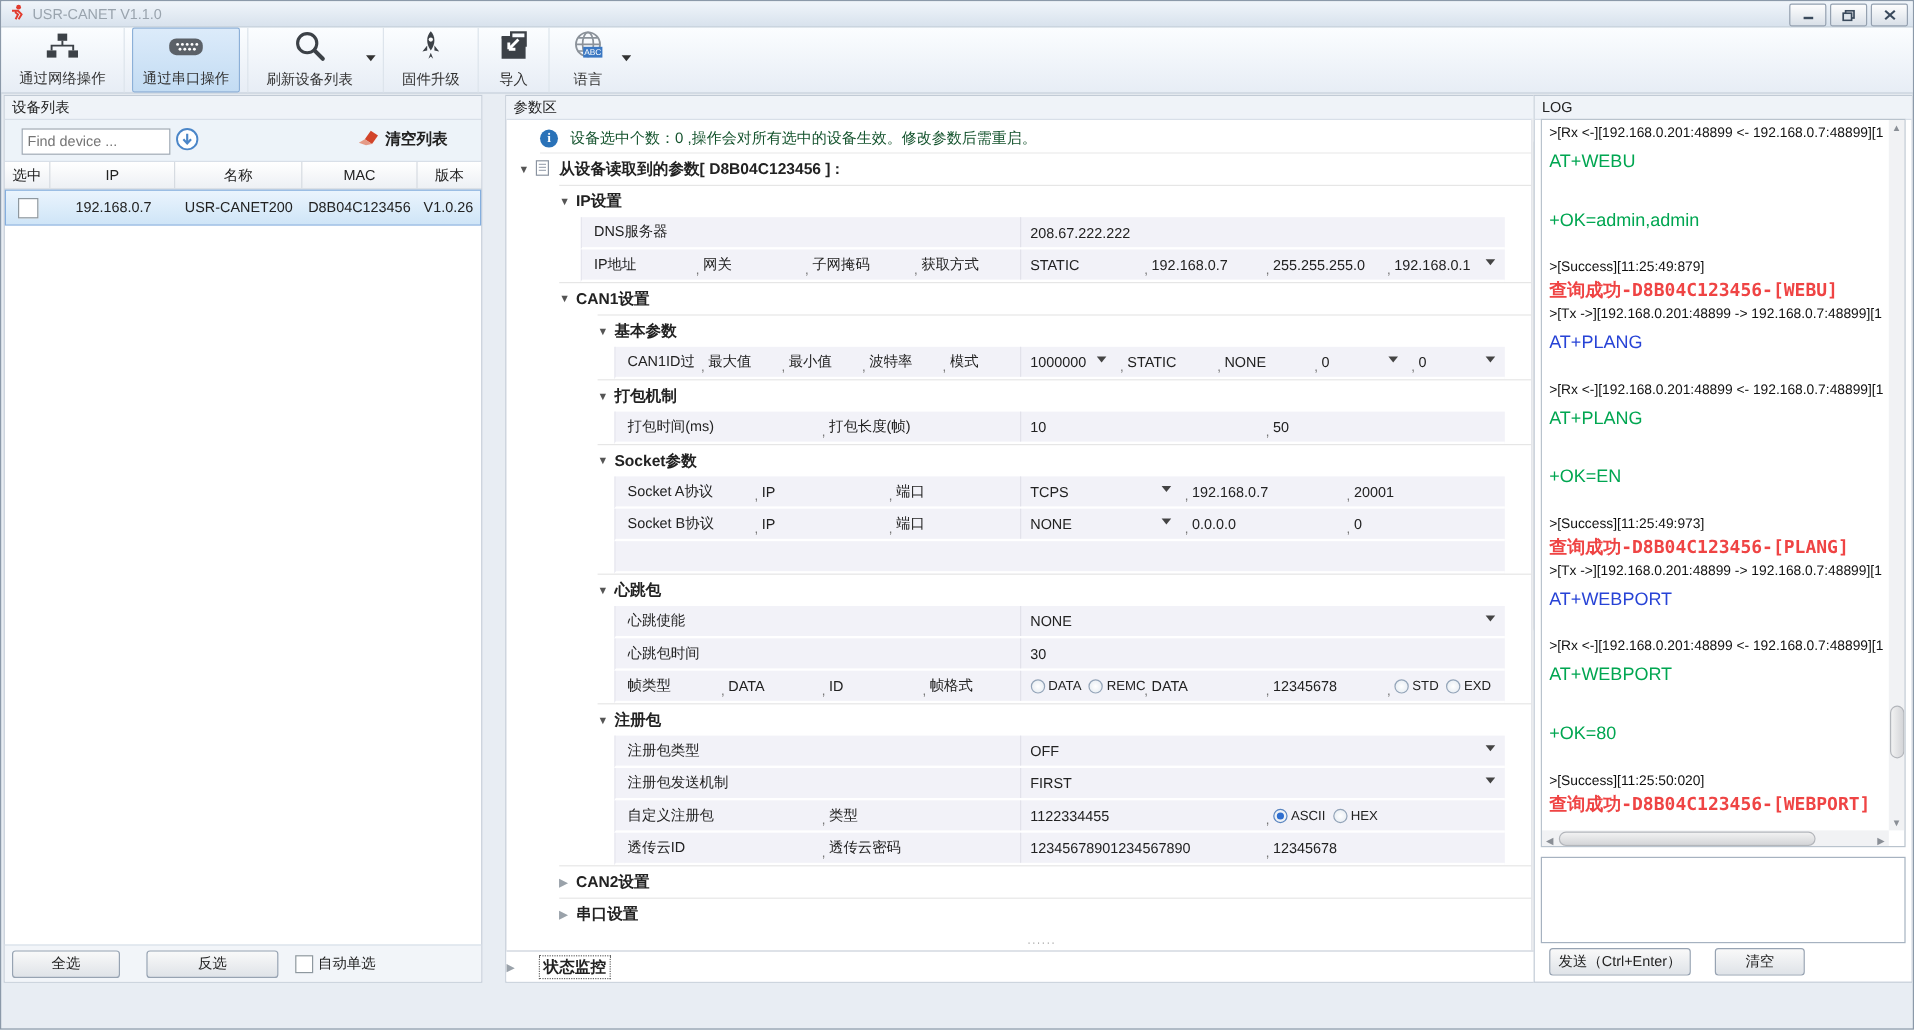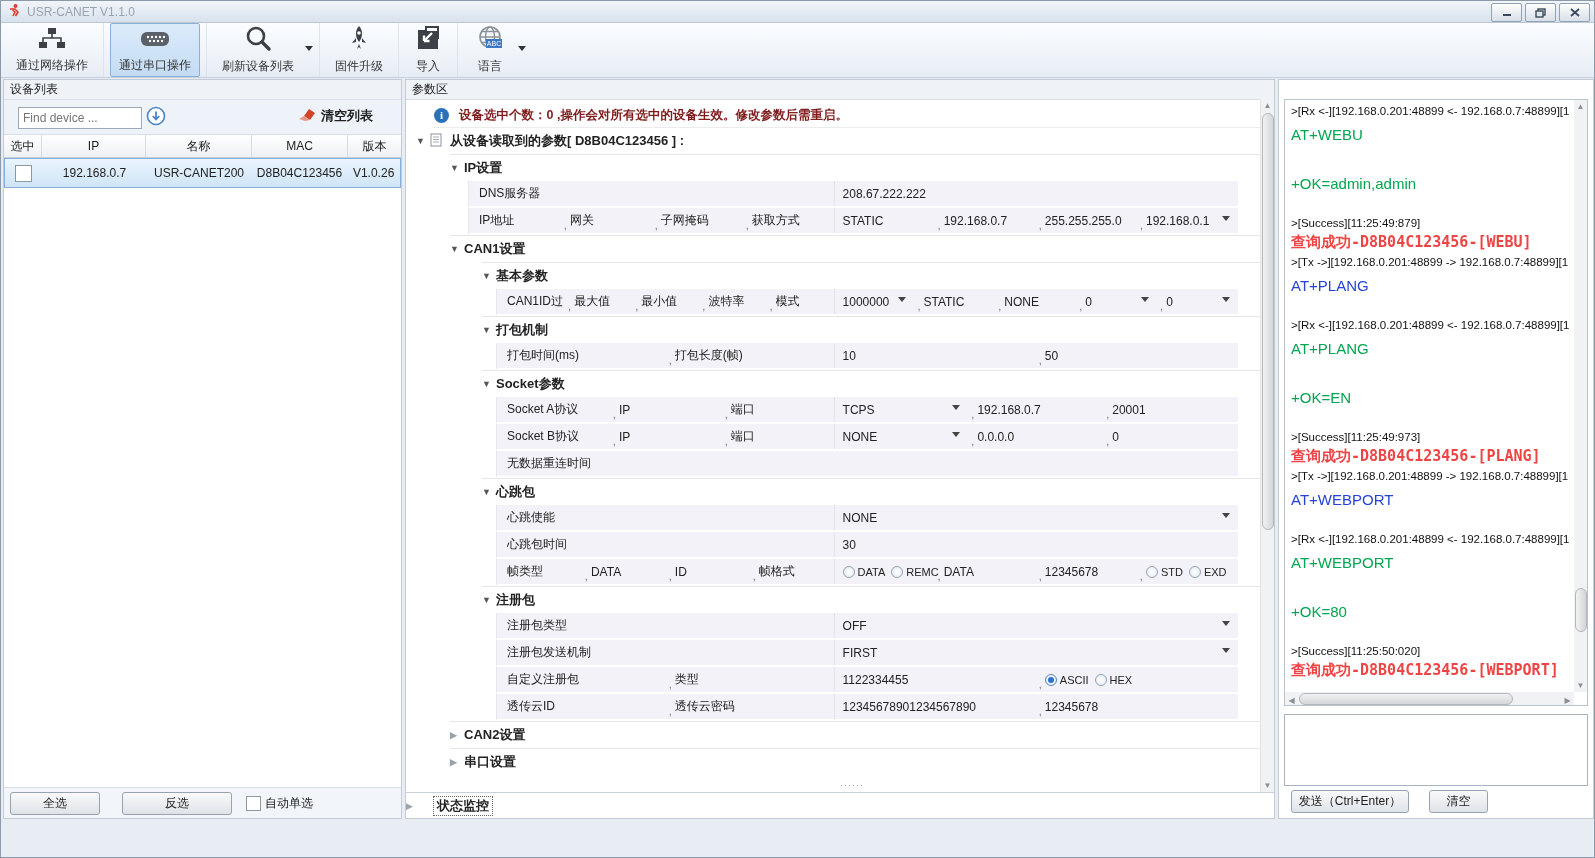--- a/index.html
+++ b/index.html
@@ -44,26 +44,26 @@
   .chk{width:15px;height:15px;background:#fff;border:1px solid #8e989f}
   .c0{width:38px}.c1{width:104px}.c2{width:106px}.c3{width:96px}.c4{width:53px;border-right:none!important}
   .dev-footer{position:absolute;left:0;right:0;bottom:0;height:30px;border-top:1px solid #d8dfe8;
     background:#f2f5f9;display:flex;align-items:center}
   .btn{background:linear-gradient(#f9f9f9,#dfe3e8);border:1px solid #97a3b2;border-radius:3px;
     font-size:12px;color:#222;display:flex;align-items:center;justify-content:center;height:23px;box-sizing:border-box}
   .btn-select{width:90px;margin-left:6px}.btn-invert{width:110px;margin-left:22px}
   .auto-chk{display:flex;align-items:center;margin-left:14px;gap:4px}
   .auto-chk .chk{width:13px;height:13px}
   
-  .mid-panel{left:404px;width:870px}
+  .mid-panel{left:420px;width:870px}
   .param-content{position:absolute;left:0;right:13px;top:19px;bottom:26px;overflow:hidden;padding-top:4px}
   .warn-row{display:flex;align-items:center;height:24px;margin-left:28px;border-bottom:1px solid #ececec}
   .info-ico{width:15px;height:15px;border-radius:50%;background:#2a72b8;color:#fff;font-weight:bold;
     font-size:11px;display:flex;align-items:center;justify-content:center;font-family:"Liberation Serif",serif}
-  .warn-txt{color:#7f1d1d;font-weight:bold;margin-left:10px;font-size:12.5px}
+  .warn-txt{color:#14532d;font-weight:normal;margin-left:10px;font-size:12.5px}
   .p-root{display:flex;align-items:center;height:26px;margin-left:10px;font-weight:bold;font-size:13px}
   .p-group{display:flex;align-items:center;height:26px;border-top:1px solid #e6e6e6;font-weight:bold;font-size:13px}
   .p-group.l1{margin-left:44px}.p-group.l2{margin-left:76px}
   .tri{font-size:9px;color:#555;width:14px;display:inline-block}
   .tri.closed{color:#9aa2aa}
   .p-row{display:flex;height:27px;background:#f2f2f8;border-bottom:2px solid #fff;border-left:1px solid #e6e6ee;box-sizing:border-box}
   .p-row.l1{margin-left:62px;width:770px}
   .p-row.l2{margin-left:90px;width:742px}
   .p-label{display:flex;align-items:center;padding-left:10px;box-sizing:border-box}
   .p-row.l1 .p-label{width:365px}.p-row.l2 .p-label{width:337px}
@@ -96,21 +96,21 @@
   .log-rx{color:#00a651}.log-tx{color:#2743d6}
   .log-result{font-size:15px;font-weight:bold;color:#ef4444;margin:4px 0;font-family:"DejaVu Sans Mono",monospace}
   .log-gap{height:14px}
   .log-vsb{position:absolute;right:0;top:0;bottom:13px;width:13px;background:#f1f2f4}
   .log-hsb{position:absolute;left:0;right:13px;bottom:0;height:13px;background:#f1f2f4}
   .hsb-thumb{position:absolute;top:1px;height:10px;border:1px solid #b3b6bb;border-radius:6px;
     background:linear-gradient(#f2f2f2,#d4d5d8)}
   .rp-dots{position:absolute;top:630px;left:50%;color:#999;font-size:9px;letter-spacing:1px}
   .send-box{position:absolute;left:5px;right:5px;bottom:32px;height:70px;background:#fff;border:1px solid #a6b2c0}
   .log-btns{position:absolute;left:12px;bottom:5px;display:flex}
-  .btn-send{width:118px}.btn-clear{width:59px;margin-left:20px}
+  .btn-send{width:118px}.btn-clear{width:75px;margin-left:20px}
 </style>
 </head>
 <body>
 
 <div class="titlebar">
   <span>
     <svg width="14" height="14" viewBox="0 0 14 14">
         <circle cx="8.5" cy="3" r="2" fill="#e23b2e"></circle>
         <path d="M3 6 L8 6 L11 9 L8.5 13 M6 13 L8 9 L5.5 7" stroke="#e23b2e" stroke-width="1.6" fill="none"></path>
       </svg>
@@ -440,23 +440,20 @@
             <div class="p-sub">
               <span>0.0.0.0</span>
             </div>
             <span class="comma">,</span>
             <div class="p-sub">
               <span>0</span>
             </div>
           </div>
         </div>
         <div class="p-row l2">
-          <div class="p-label">
-            <span class="sub-lbl">无数据重连时间</span>
-          </div>
         </div>
         <div class="p-group l2">
           <span class="tri">▼</span>
           <span>心跳包</span>
         </div>
         <div class="p-row l2">
           <div class="p-label">
             <span class="sub-lbl">心跳使能</span>
           </div>
           <div class="p-value">
@@ -587,20 +584,21 @@
     <span class="sb-arrow" style="bottom:0">▼</span>
   </div>
   <span class="mid-dots">······</span>
   <div class="status-bar">
     <span class="tri closed">▶</span>
     <span class="status-lbl">状态监控</span>
   </div>
 </div>
 
 <div class="panel right-panel">
+  <div class="caption">LOG</div>
   <div class="log-box">
     <div class="log-lines" id="log-lines">
         <div class="log-meta">&gt;[Rx &lt;-][192.168.0.201:48899 &lt;- 192.168.0.7:48899][1</div>
         <div class="log-big log-rx">AT+WEBU</div>
         <div class="log-gap"></div>
         <div class="log-big log-rx">+OK=admin,admin</div>
         <div class="log-gap"></div>
         <div class="log-meta">&gt;[Success][11:25:49:879]</div>
         <div class="log-result">查询成功-D8B04C123456-[WEBU]</div>
         <div class="log-meta">&gt;[Tx -&gt;][192.168.0.201:48899 -&gt; 192.168.0.7:48899][1</div>

